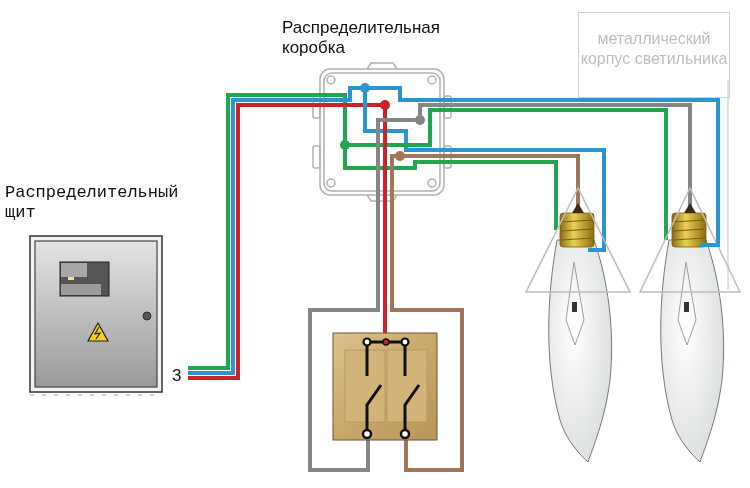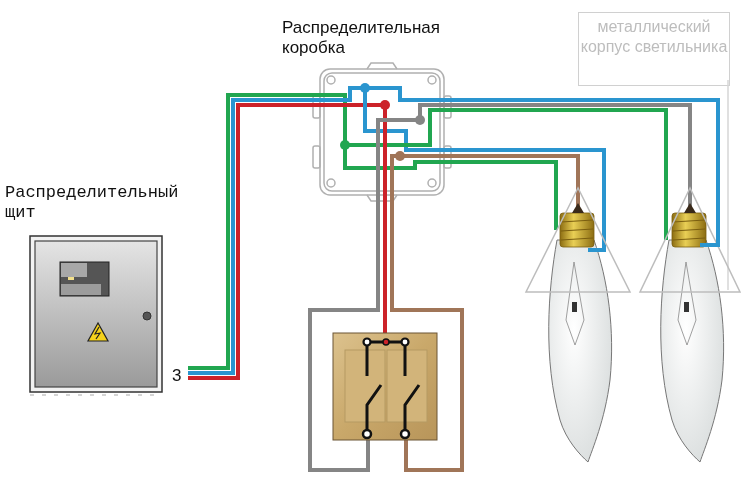--- a/index.html
+++ b/index.html
@@ -12,21 +12,21 @@
 <body>
 
 <div class="label" style="left:282px; top:18px; width:200px;">
   <span>Распределительная коробка</span>
 </div>
 
 <div class="label" style="left:5px; top:183px; width:210px;font-family:Liberation Mono, monospace;">
   <span>Распределительный щит</span>
 </div>
 
-<div class="lamp-label" style="left:578px; top:12px; width:150px; height:68px; padding-top:4px;">
+<div class="lamp-label" style="left:578px; top:12px; width:150px; height:68px; padding-top:16px;">
   <span>металлический корпус светильника</span>
 </div>
 
 <svg width="750" height="488" viewBox="0 0 750 488">
   <defs>
     <linearGradient id="panelGrad" x1="0" y1="0" x2="0" y2="1">
       <stop offset="0" stop-color="#e4e4e4"></stop>
       <stop offset="1" stop-color="#9a9a9a"></stop>
     </linearGradient>
     <linearGradient id="switchGrad" x1="0" y1="0" x2="1" y2="1">

